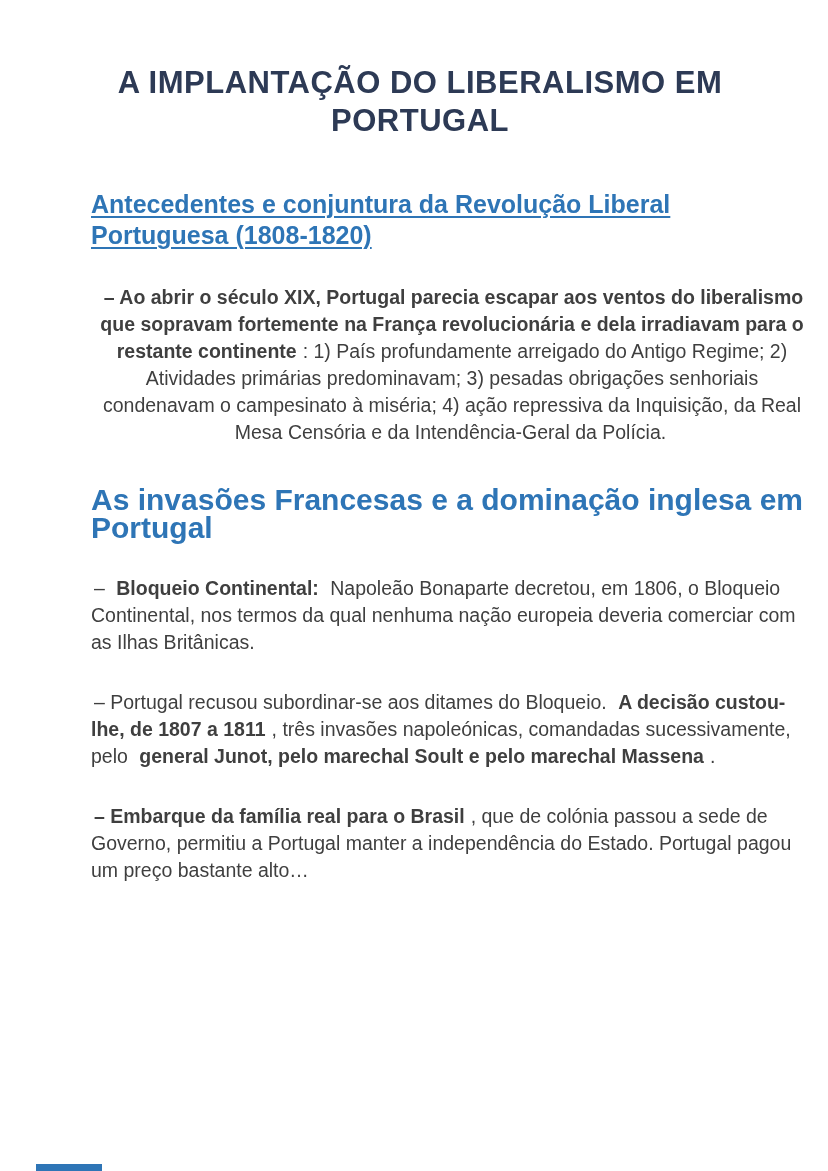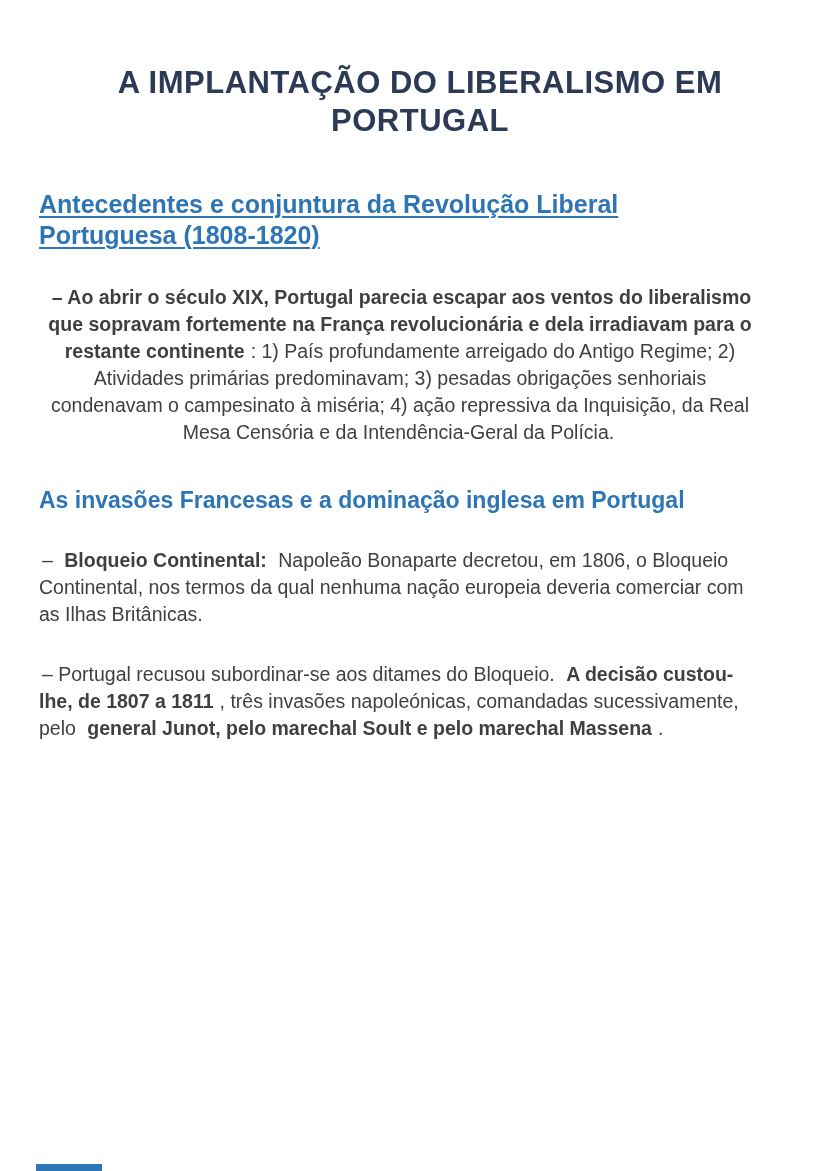--- a/index.html
+++ b/index.html
@@ -25,36 +25,36 @@
     margin:52px auto 0 auto;
     text-align:center;
     font-size:31px;
     line-height:38px;
     font-weight:bold;
     letter-spacing:0.5px;
     color:var(--title_navy);
   }
   .content{
     width:734px;
-    margin:0 auto 0 24px;
+    margin:0 auto 0 76px;
   }
   .section-heading{
     margin-top:40px;
     max-width:706px;
     font-size:25px;
     line-height:31px;
     font-weight:bold;
     color:var(--heading_blue);
     text-decoration:underline;
     text-decoration-thickness:2px;
     text-underline-offset:3px;
   }
   .sub-heading{
     margin-top:34px;
-    font-size:23px;
+    font-size:30px;
     line-height:28px;
     font-weight:bold;
     color:var(--heading_blue);
   }
   p.body-par{
     margin-top:27px;
     font-size:19.5px;
     line-height:27px;
     color:var(--body_text);
   }
@@ -82,20 +82,21 @@
     <h2 class="section-heading">Antecedentes e conjuntura da Revolução Liberal Portuguesa (1808-1820)</h2>
 
     <p class="body-par first-par"><strong>– Ao abrir o século XIX, Portugal parecia escapar aos ventos do liberalismo que sopravam fortemente na França revolucionária e dela irradiavam para o restante continente</strong><span>: 1) País profundamente arreigado do Antigo Regime; 2) Atividades primárias predominavam; 3) pesadas obrigações senhoriais condenavam o campesinato à miséria; 4) ação repressiva da Inquisição, da Real Mesa Censória e da Intendência-Geral da Polícia.</span></p>
 
     <h3 class="sub-heading">As invasões Francesas e a dominação inglesa em Portugal</h3>
 
     <p class="body-par after-sub"><span>– </span><strong>Bloqueio Continental:</strong><span> Napoleão Bonaparte decretou, em 1806, o Bloqueio Continental, nos termos da qual nenhuma nação europeia deveria comerciar com as Ilhas Britânicas.</span></p>
 
     <p class="body-par"><span>– Portugal recusou subordinar-se aos ditames do Bloqueio. </span><strong>A decisão custou-lhe, de 1807 a 1811</strong><span>, três invasões napoleónicas, comandadas sucessivamente, pelo </span><strong>general Junot, pelo marechal Soult e pelo marechal Massena</strong><span>.</span></p>
 
+    <p class="body-par"><strong>– Embarque da família real para o Brasil</strong><span>, que de colónia passou a sede de Governo, permitiu a Portugal manter a independência do Estado. Portugal pagou um preço bastante alto…</span></p>
 
 
 
 
   </div>
 
   <div class="bottom-bar"></div>
 
 </div>
 

